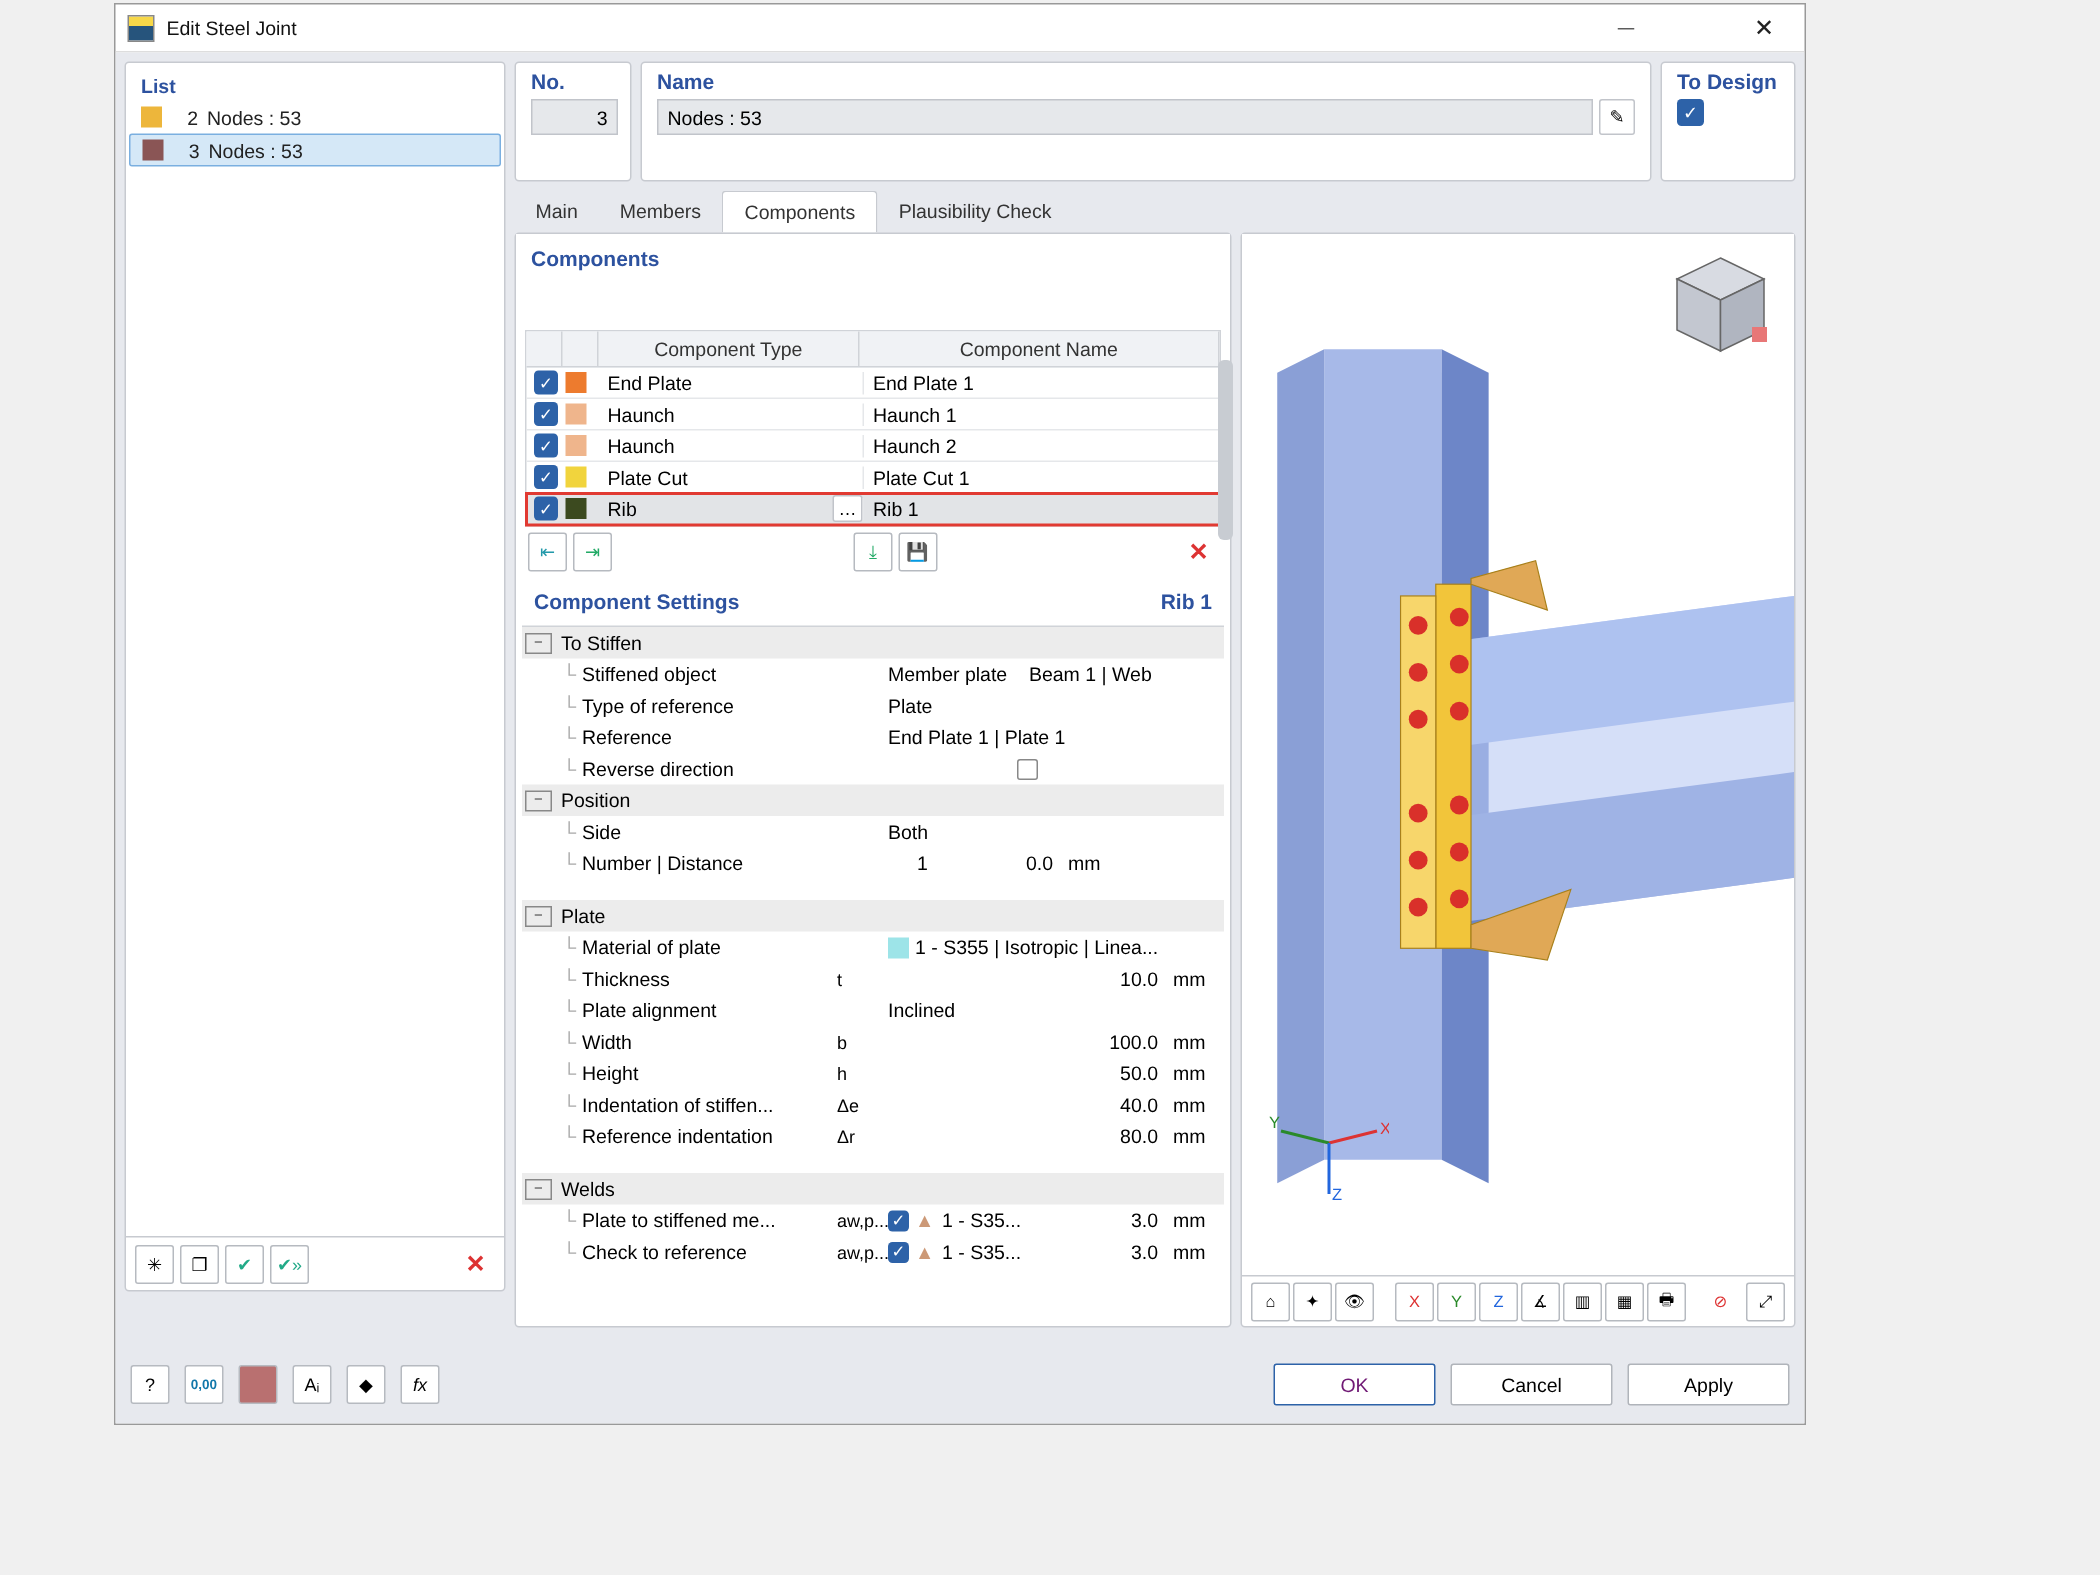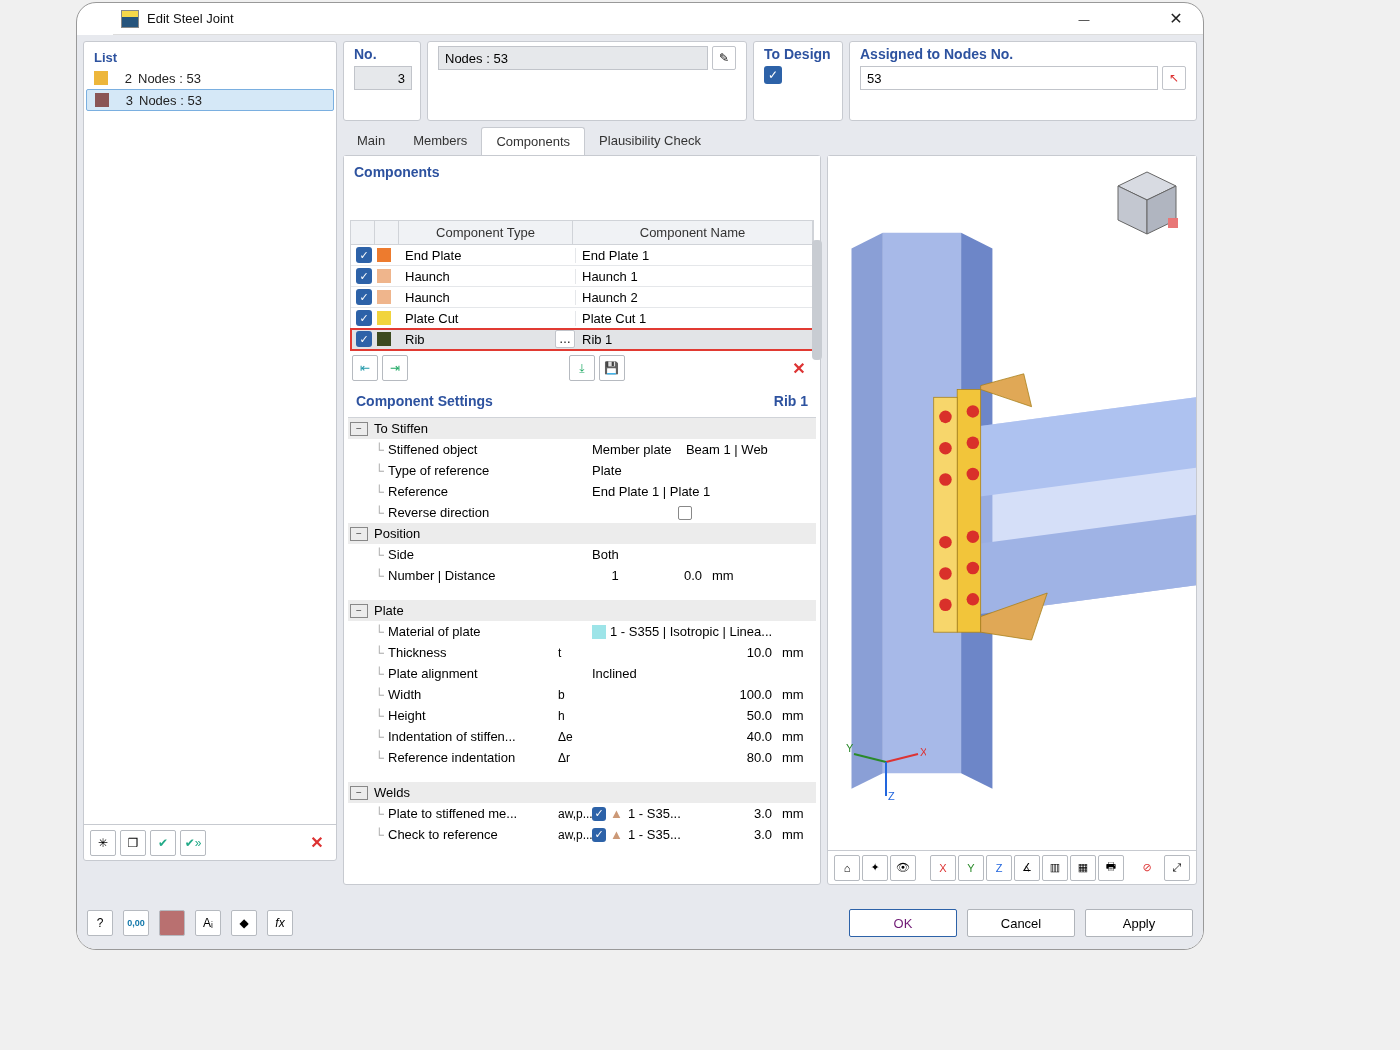--- a/index.html
+++ b/index.html
@@ -1,17 +1,17 @@
 <!DOCTYPE html>
 <html><head>
 <meta charset="utf-8">
 <style>
   * { box-sizing: border-box; font-family: "Segoe UI", Arial, sans-serif; }
   body { margin: 0; background: #f0f0f0; width: 1280px; height: 960px; overflow: hidden; font-size: 13px; }
-  .window { width: 1128px; height: 948px; margin: 2px auto; background: #fff; border: 1px solid #999; border-radius: 20px; position: relative; overflow: hidden; padding-left: 36px; }
+  .window { width: 1128px; height: 948px; margin: 2px auto; background: #fff; border: 1px solid #999; border-radius: 0; position: relative; overflow: hidden; }
   .titlebar { display: flex; align-items: center; height: 32px; padding: 0 4px; border-bottom: 1px solid #ddd; }
   .titlebar .app-icon { width: 18px; height: 18px; margin: 0 8px 0 4px; background: linear-gradient(#f7d849 40%, #26547c 40%); border: 1px solid #888; }
   .titlebar .title { font-size: 13px; color: #111; flex: 1; }
   .titlebar .winbtn { width: 46px; height: 30px; display:flex; align-items:center; justify-content:center; font-size:11px; color:#222; }
   .content { position:absolute; top:32px; left:0; right:0; bottom:0; padding:6px; background:#e7e9ee; }
   .row { display:flex; gap:6px; }
   .panel { background:#fff; border:1px solid #c7cad0; border-radius:3px; }
   .panel-title { font-size:13px; color:#2d529f; font-weight:600; padding:8px 10px 2px; }
   .left-panel { width:278px; height:820px; display:flex; flex-direction:column; }
   .list-body { flex:1; padding:0 2px; }
@@ -109,35 +109,29 @@
         </div>
       </div>
 
       <div style="flex:1; display:flex; flex-direction:column;">
         <div class="top-fields">
           <div class="field-box" style="width:78px;">
             <div class="field-label">No.</div>
             <input class="text-input ro" style="width: 58px;" value="3">
           </div>
           <div class="field-box" style="flex:1;">
+            <div class="field-label">Name</div>
             <div class="name-wrap">
               <input class="text-input" style="flex: 1 1 0%;" value="Nodes : 53">
               <div class="icon-btn">✎</div>
             </div>
           </div>
           <div class="field-box" style="width:90px;">
             <div class="field-label">To Design</div>
             <div class="check">✓</div>
-          </div>
-          <div class="field-box" style="width:348px;">
-            <div class="field-label">Assigned to Nodes No.</div>
-            <div class="name-wrap">
-              <input class="text-input" style="flex: 1 1 0%; background: rgb(255, 255, 255);" value="53">
-              <div class="icon-btn" style="color:#d33;">↖</div>
-            </div>
           </div>
         </div>
 
         <div class="tabs">
           <div class="tab">Main</div>
           <div class="tab">Members</div>
           <div class="tab active">Components</div>
           <div class="tab">Plausibility Check</div>
         </div>
 

